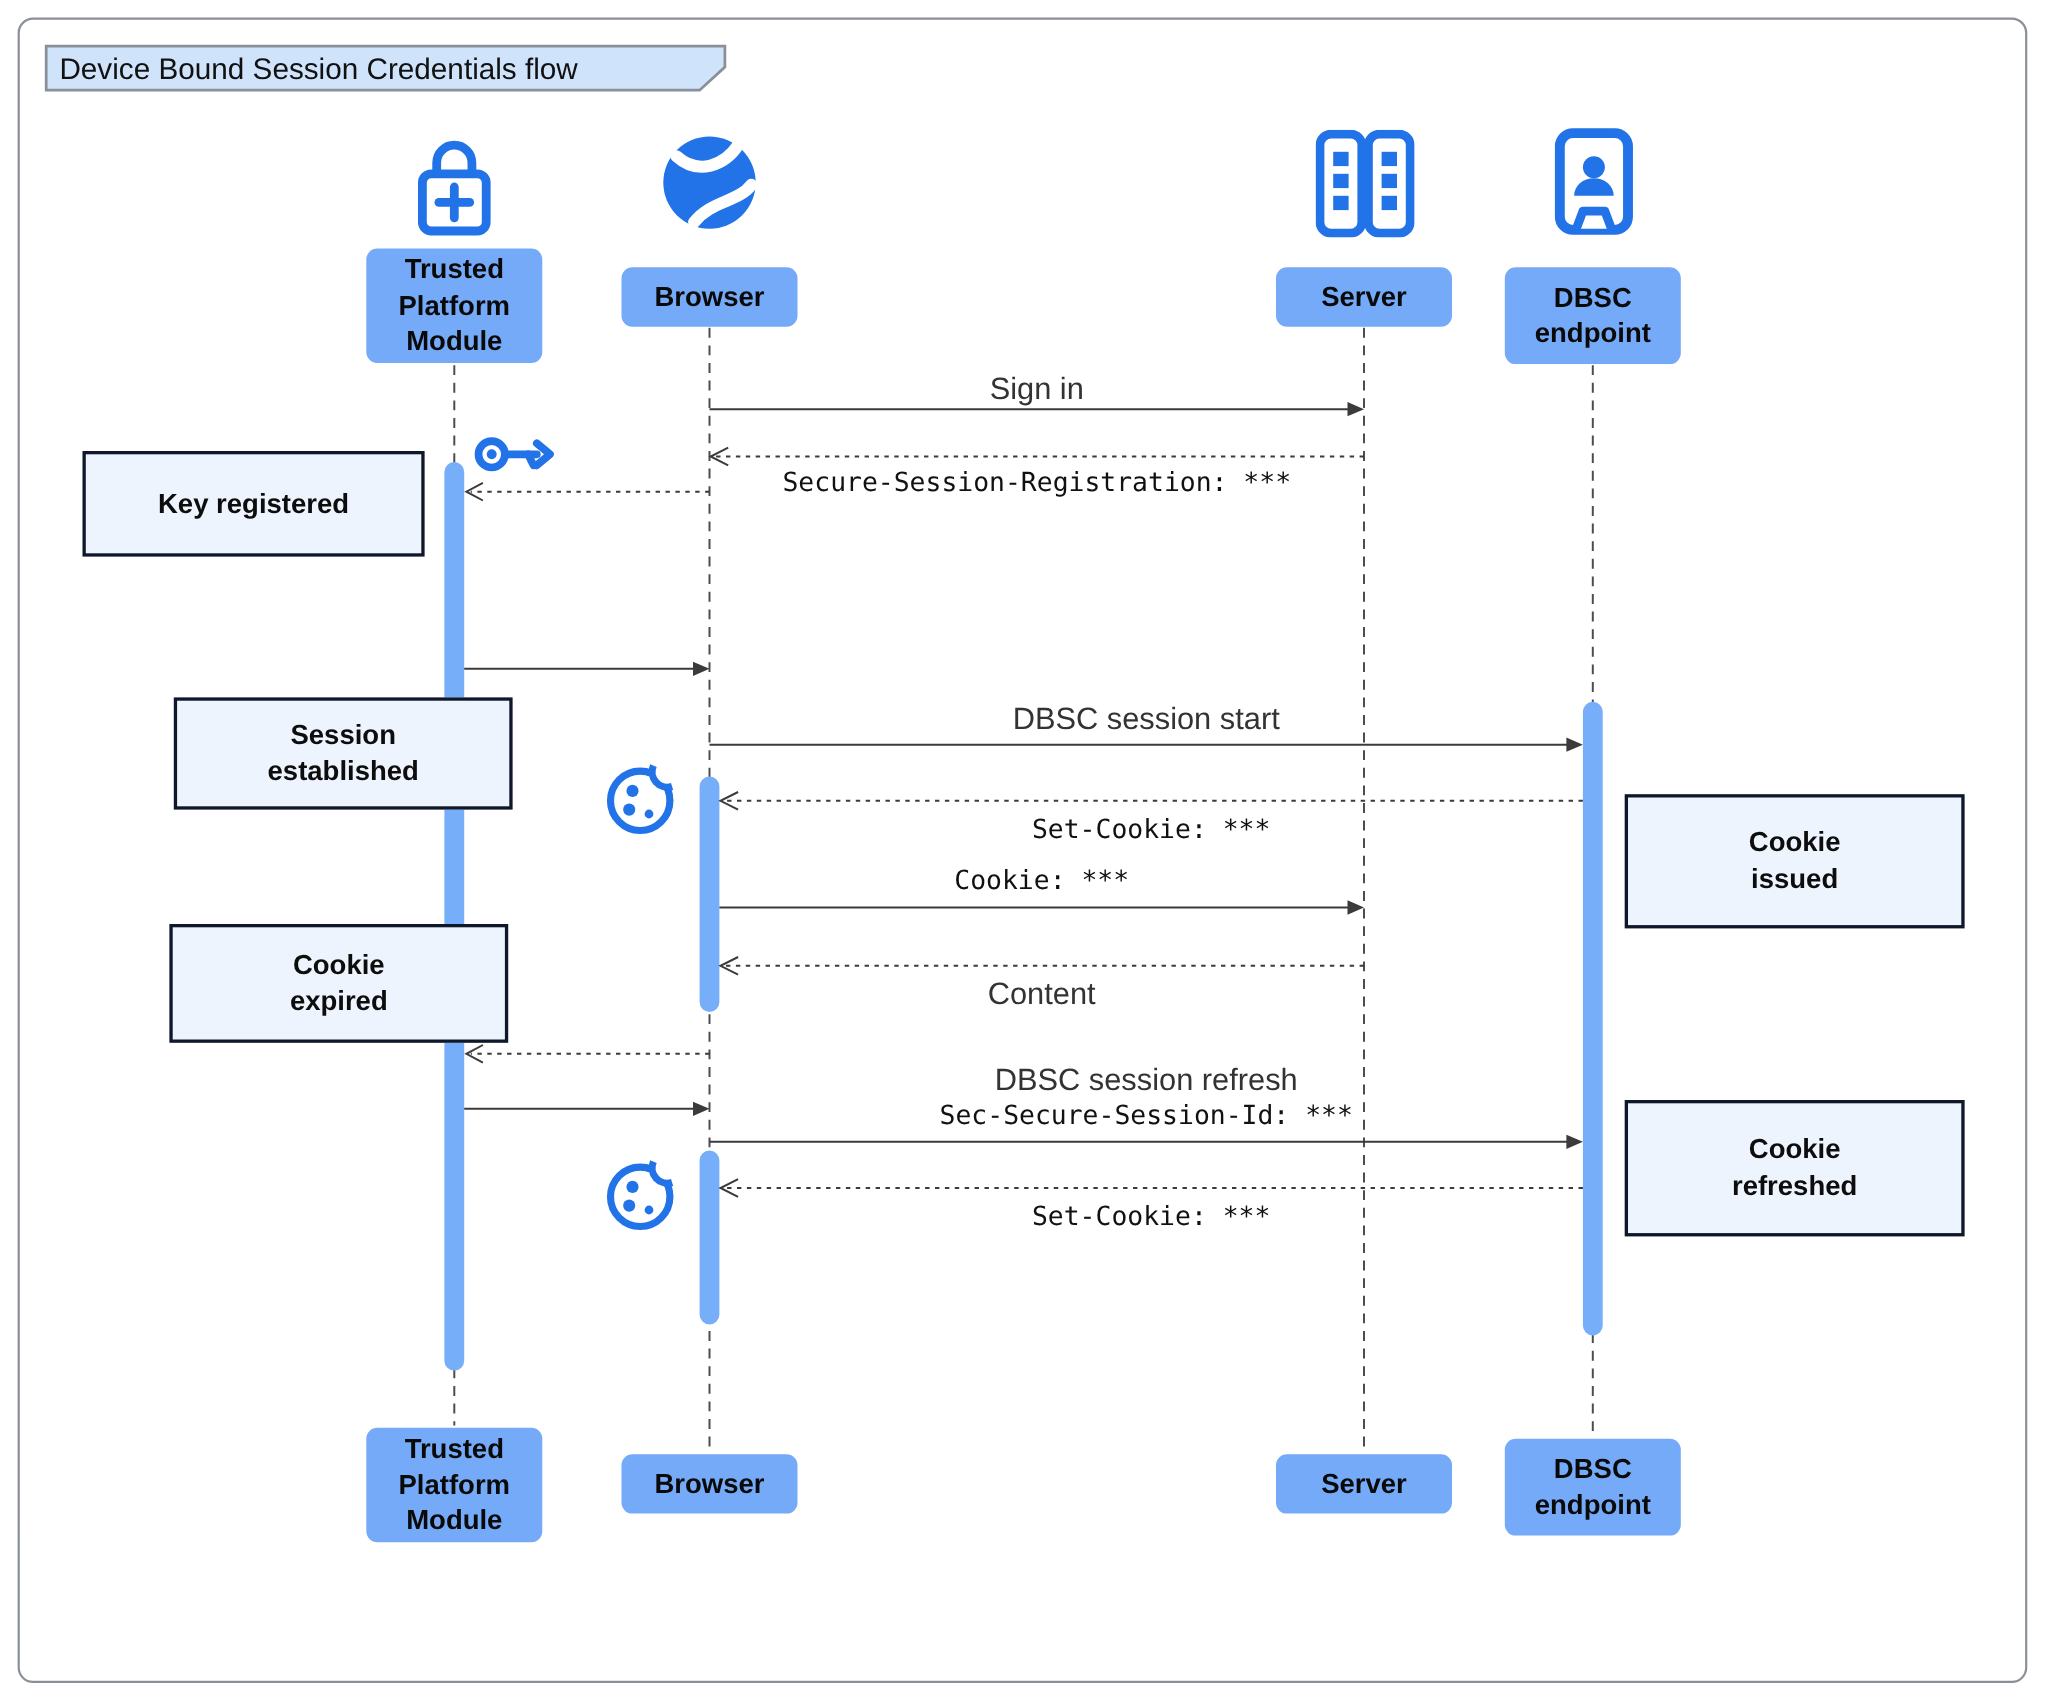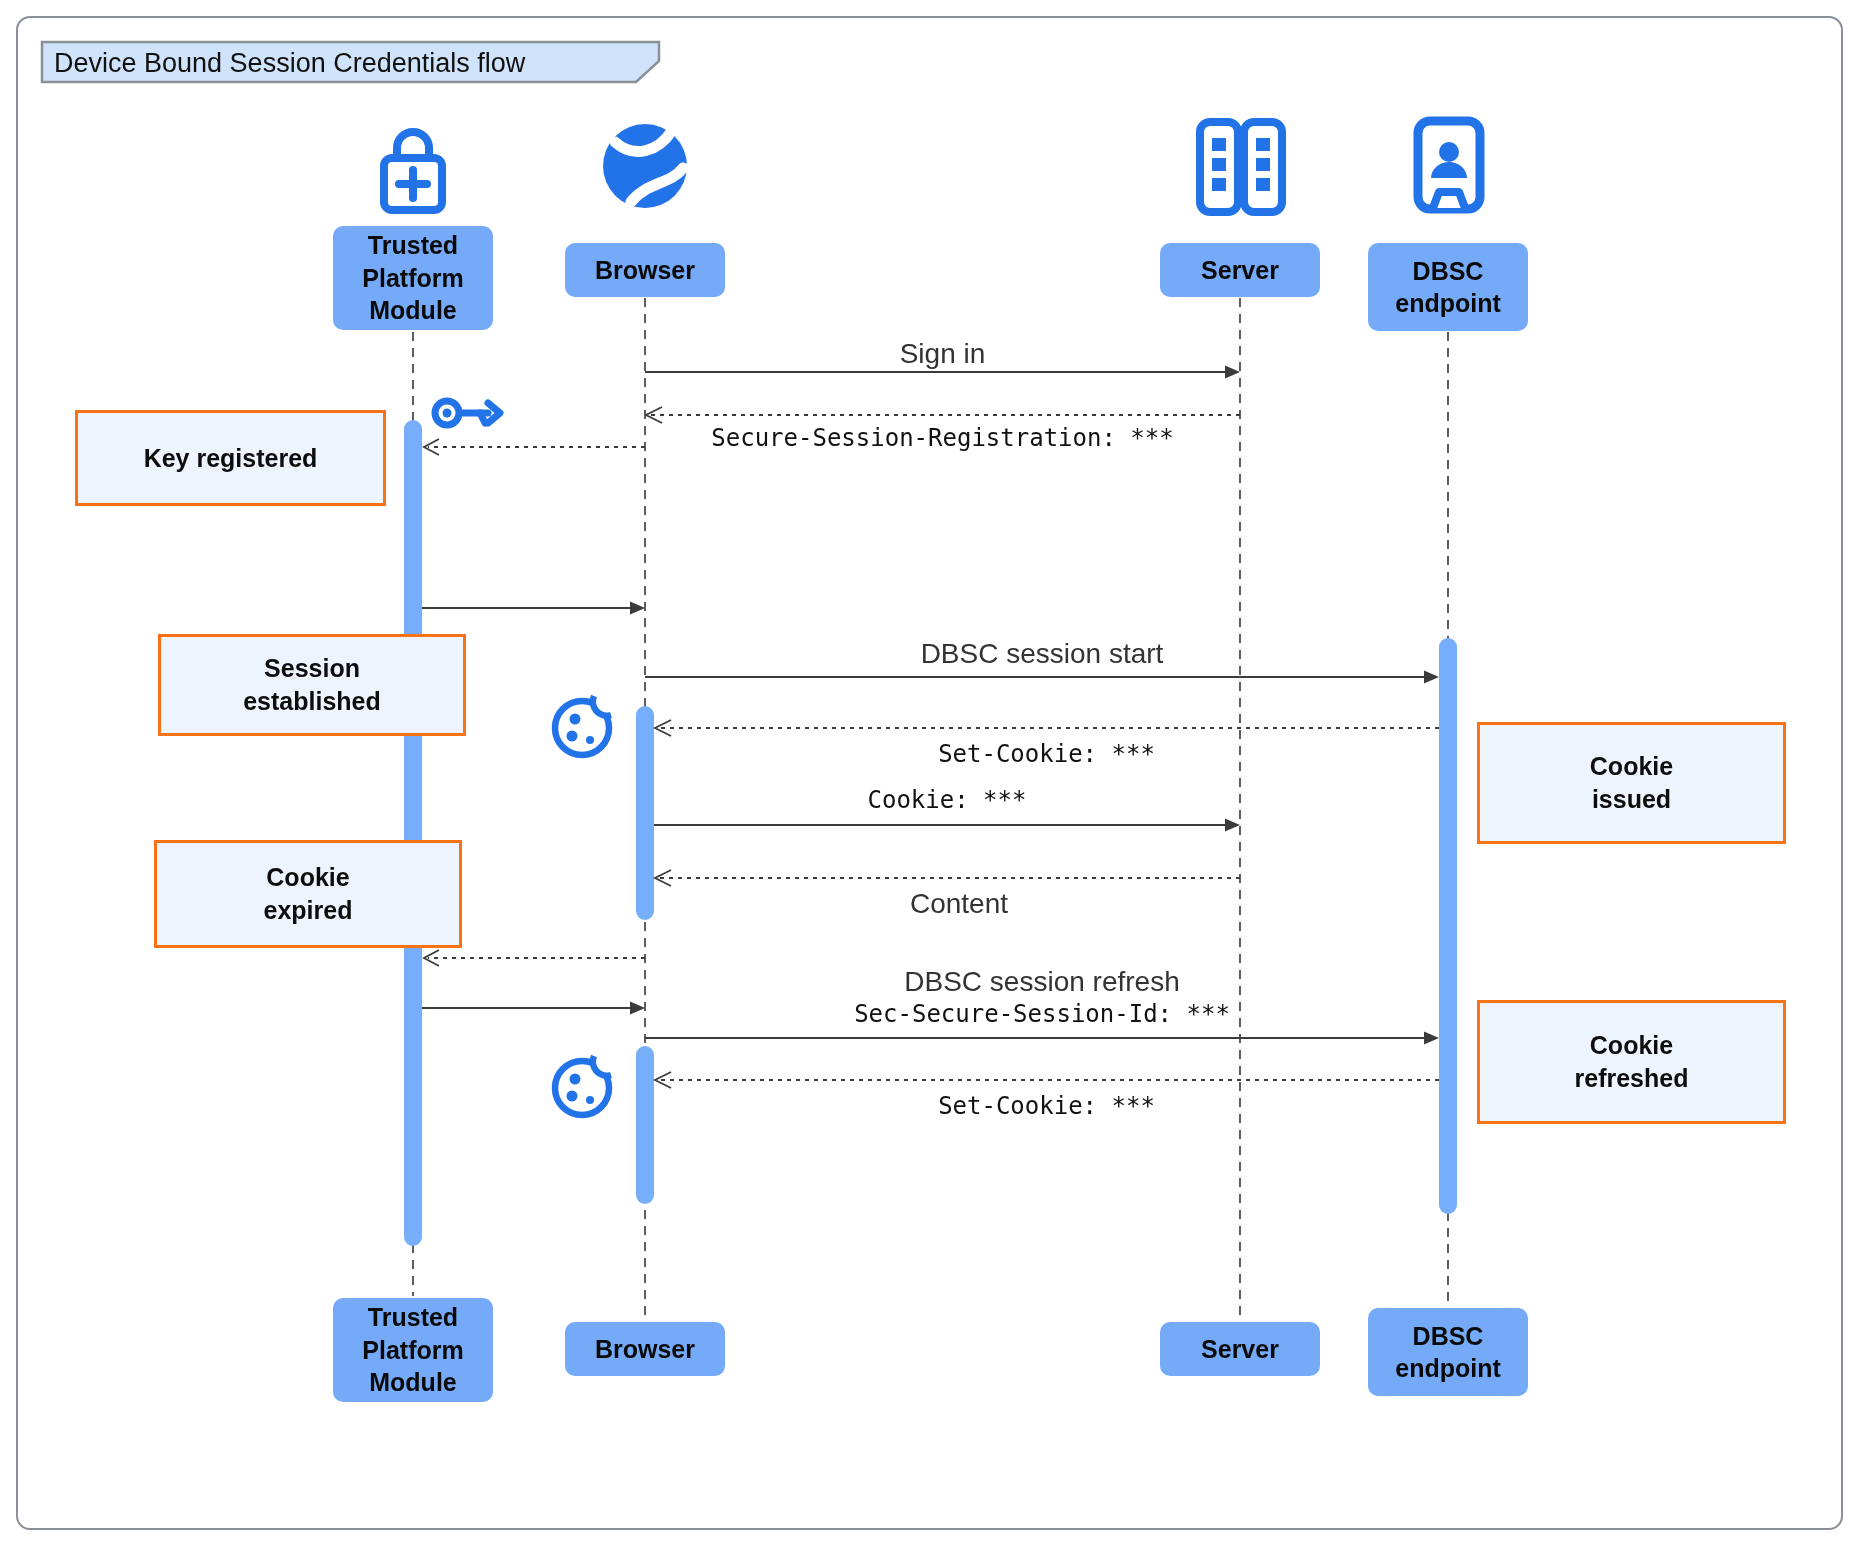--- a/index.html
+++ b/index.html
@@ -7,21 +7,21 @@
           font-family:"Liberation Sans",sans-serif;}
   .frame{position:absolute;left:16px;top:16px;right:16px;bottom:16px;
          border:2px solid #8b9098;border-radius:14px;}
   .title-tab{position:absolute;left:40px;top:40px;z-index:6;}
   .title-text{position:absolute;left:54px;top:44px;width:580px;height:40px;line-height:38px;
               font-size:27px;font-weight:normal;color:#111;z-index:7;}
   svg.layer{position:absolute;left:0;top:0;}
   .lifelines{z-index:1;}
   .arrows{z-index:4;}
   .bar{position:absolute;width:18px;background:#77AEF9;border-radius:9px;z-index:2;}
-  .note{position:absolute;background:#EEF4FD;border:3px solid #f97316;z-index:3;
+  .note{position:absolute;background:#EEF4FD;border:3px solid #0f172a;z-index:3;
         display:flex;align-items:center;justify-content:center;text-align:center;
         font-weight:bold;font-size:25px;line-height:1.32;color:#0d0d0d;white-space:pre-line;}
   .actor{position:absolute;background:#74AAF7;border-radius:10px;z-index:5;
          display:flex;align-items:center;justify-content:center;text-align:center;
          font-weight:bold;font-size:25px;line-height:1.3;color:#0a0a0a;white-space:pre-line;}
   .msg{position:absolute;text-align:center;font-size:28px;color:#333;z-index:4;}
   .mono{font-family:"DejaVu Sans Mono",monospace;font-size:24px;color:#111;}
   .icon{position:absolute;z-index:5;}
 </style>
 </head>
@@ -119,21 +119,21 @@
       <line x1="1439" y1="1080" x2="659" y2="1080" stroke="#3b3b3b" stroke-width="1.8" stroke-dasharray="4 5"></line>
       <path d="M671,1072 L655,1080 L671,1088" fill="none" stroke="#3b3b3b" stroke-width="1.8"></path>
     </g>
   </svg>
 
   <div class="msg" style="left:645px;width:595px;top:338px;">Sign in</div>
   <div class="msg mono" style="left:645px;width:595px;top:424px;">Secure-Session-Registration: ***</div>
   <div class="msg" style="left:645px;width:794px;top:638px;">DBSC session start</div>
   <div class="msg mono" style="left:654px;width:785px;top:740px;">Set-Cookie: ***</div>
   <div class="msg mono" style="left:654px;width:586px;top:786px;">Cookie: ***</div>
-  <div class="msg" style="left:654px;width:586px;top:888px;margin-left:12px;">Content</div>
+  <div class="msg" style="left:654px;width:586px;top:888px;">Content</div>
   <div class="msg" style="left:645px;width:794px;top:966px;">DBSC session refresh</div>
   <div class="msg mono" style="left:645px;width:794px;top:1000px;">Sec-Secure-Session-Id: ***</div>
   <div class="msg mono" style="left:654px;width:785px;top:1092px;">Set-Cookie: ***</div>
 
   <div class="icon" style="left:371px;top:116px;">
     <svg width="84" height="100">
       <path d="M26,42 V32 a16,16 0 0 1 32,0 V42" fill="none" stroke="#2272E8" stroke-width="8" stroke-linecap="round"></path>
       <rect x="13" y="42" width="58" height="52" rx="8" fill="#fff" stroke="#2272E8" stroke-width="8"></rect>
       <line x1="42" y1="54" x2="42" y2="82" stroke="#2272E8" stroke-width="8" stroke-linecap="round"></line>
       <line x1="28" y1="68" x2="56" y2="68" stroke="#2272E8" stroke-width="8" stroke-linecap="round"></line>

